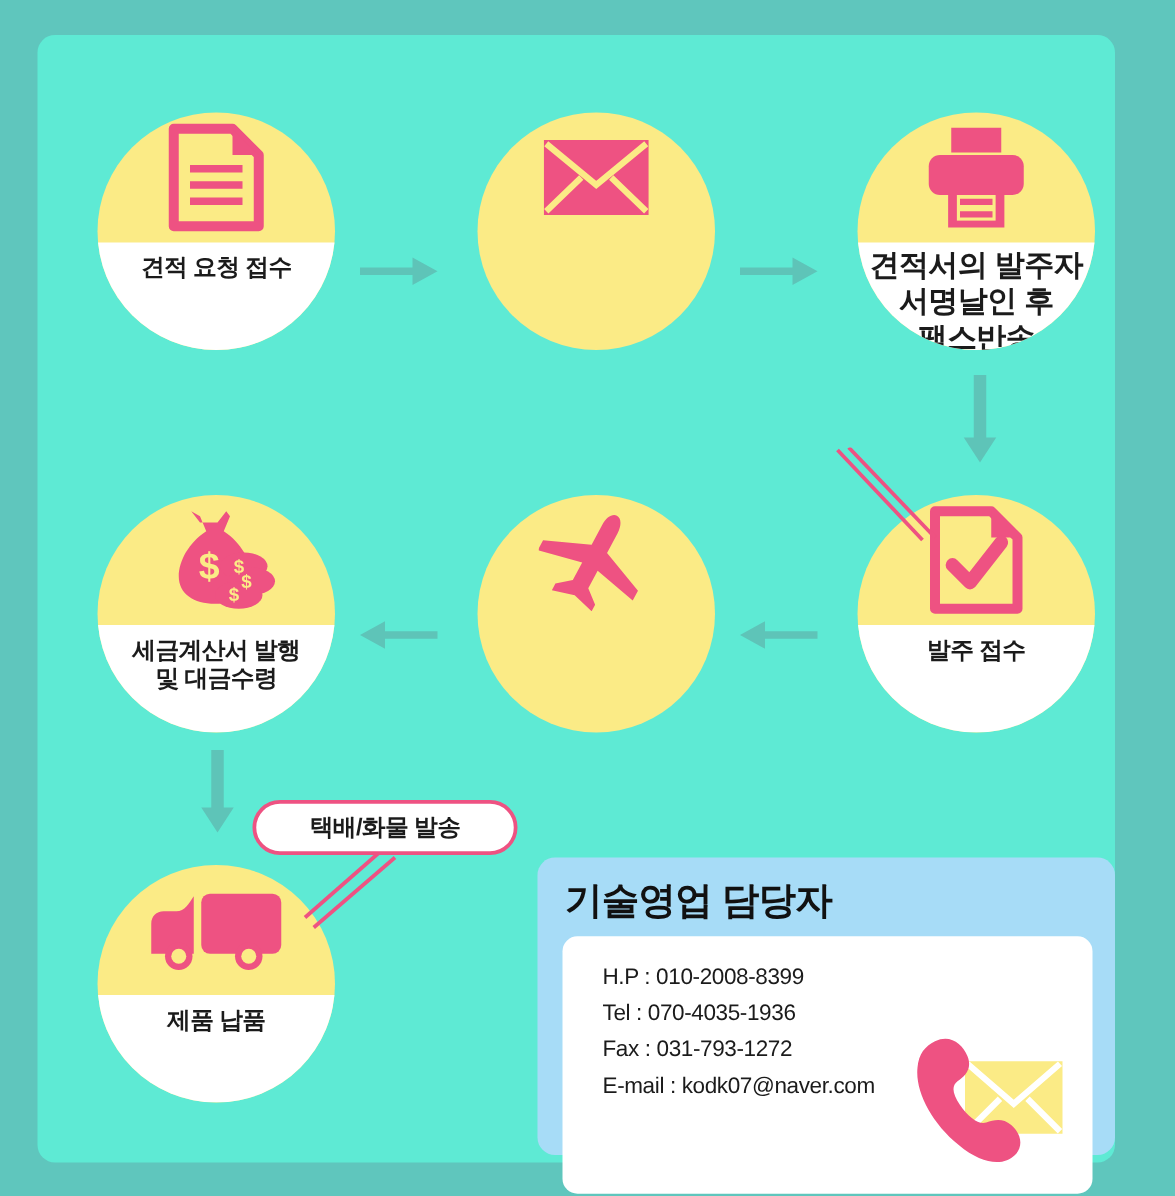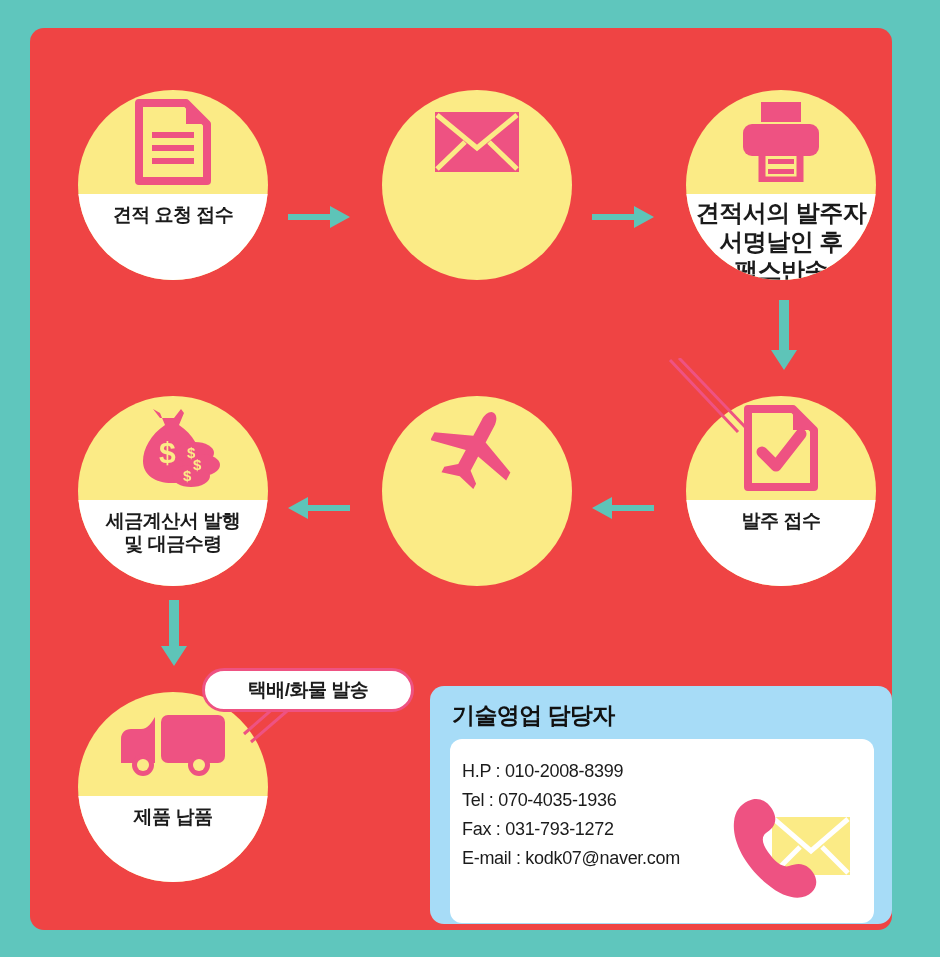--- a/index.html
+++ b/index.html
@@ -6,21 +6,21 @@
   body{
     width:940px;height:957px;
     background:#5fc6bd;
     font-family:"Liberation Sans","DejaVu Sans",sans-serif;
     overflow:hidden;
   }
   #canvas{
     position:absolute;
     left:30px;top:28px;
     width:862px;height:902px;
-    background:#ef4444;
+    background:#5eead4;
     border-radius:14px;
   }
   
   .node{
     position:absolute;
     width:190px;height:190px;
     border-radius:50%;
     background:#fbeb86;
     overflow:hidden;
   }
@@ -76,50 +76,50 @@
     color:#1b1b1b;
     font-size:19px;
     font-weight:bold;
     letter-spacing:-0.5px;
     display:flex;align-items:center;justify-content:center;
     box-sizing:border-box;
     z-index:4;
     white-space:nowrap;
   }
   #c1{left:486px; top:296px; width:212px; height:44px;}
-  #c2{left:172px; top:612px; width:212px; height:44px;margin-top:28px;}
+  #c2{left:172px; top:612px; width:212px; height:44px;}
   .leader{position:absolute;z-index:3;}
   .leader svg{display:block;}
   #ld1{left:636px; top:330px;}
   #ld2{left:212px; top:648px;}
 
   
   #contact{
     position:absolute;
     left:400px; top:658px;
     width:462px; height:238px;
     background:#a7dcf7;
     border-radius:14px;
     box-sizing:border-box;
     padding:14px 18px 16px 20px;
   }
   #contact .title{
     color:#111111;
-    font-size:23px;
+    font-size:30px;
     font-weight:bold;
     letter-spacing:-0.6px;
     margin:0 0 8px 2px;
   }
   #contact .card{
     position:relative;
-    width:100%;height:184px;
+    width:100%;height:206px;
     background:#ffffff;
     border-radius:12px;
     box-sizing:border-box;
-    padding:18px 0 0 12px;
+    padding:18px 0 0 32px;
   }
   #contact .line{
     color:#1b1b1b;
     font-size:18px;
     line-height:1.62;
     letter-spacing:-0.3px;
     white-space:nowrap;
   }
   #contact .commicon{
     position:absolute;

